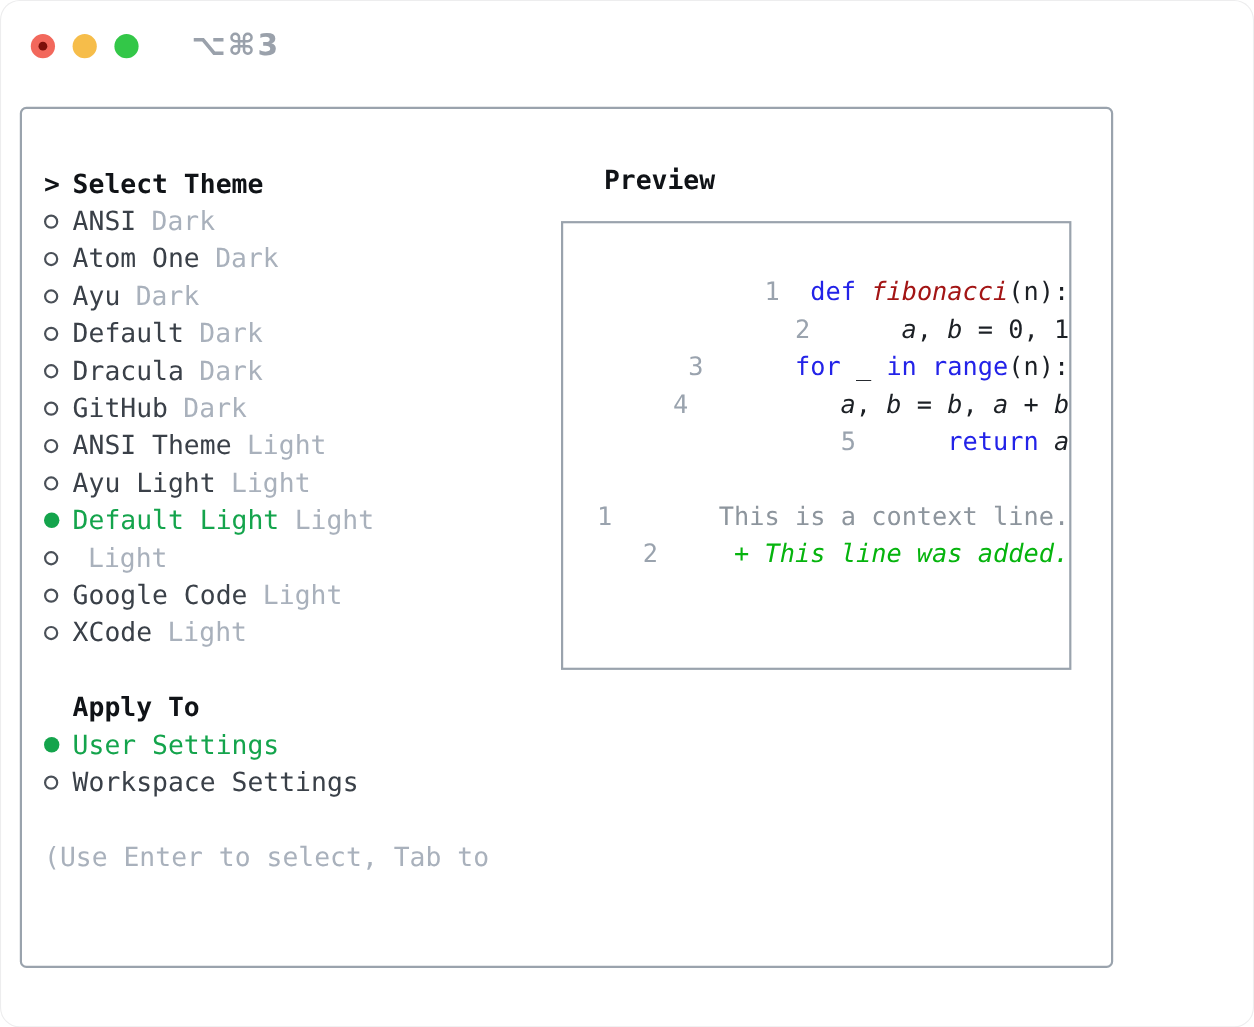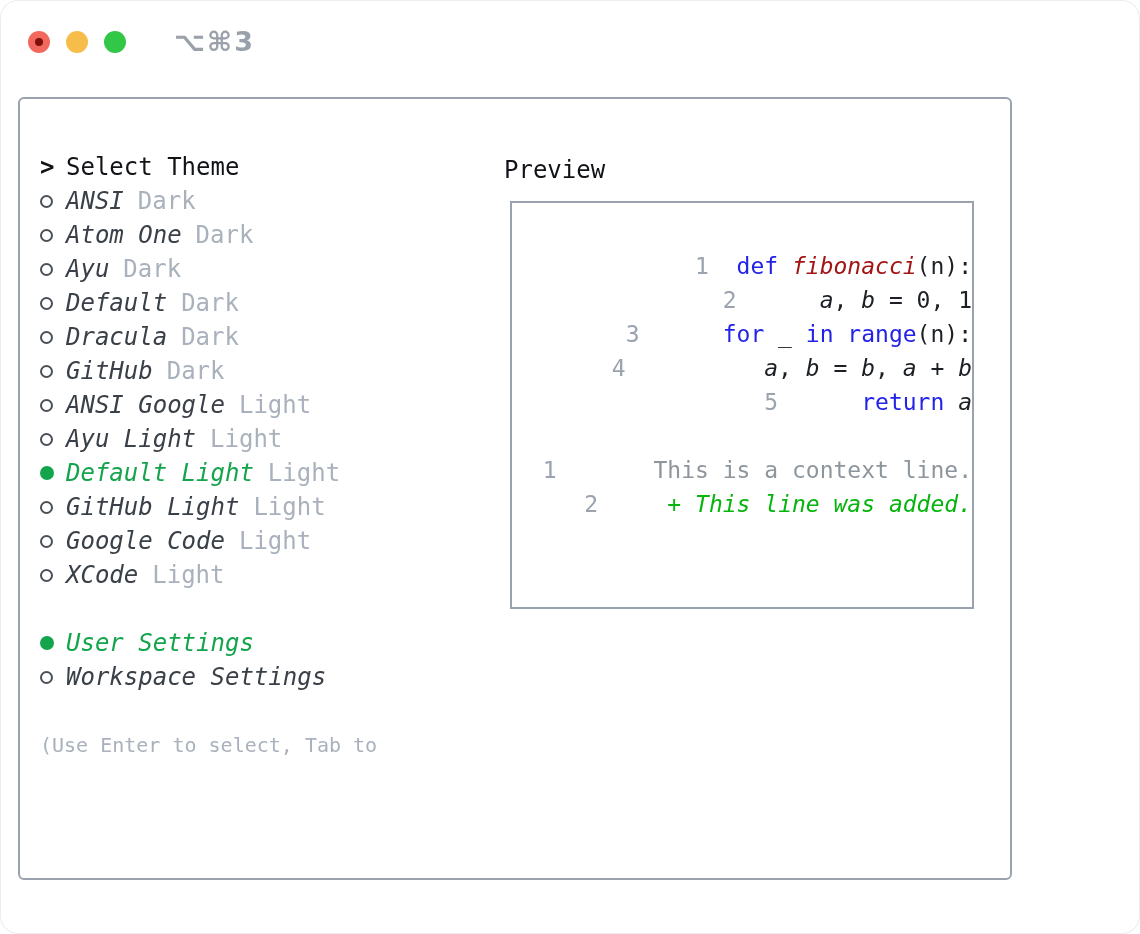--- a/index.html
+++ b/index.html
@@ -36,28 +36,28 @@
     border:2px solid var(--border);border-radius:6px;background:#fff;
     display:flex;padding:51px 0 0 20px;
   }
   .left-col{width:464px;flex:0 0 464px;}
   .right-col{flex:1;}
   .row{height:34px;display:flex;align-items:center;font-size:24px;color:var(--item);white-space:pre;}
   .marker-box{width:26px;flex:0 0 26px;display:flex;align-items:center;}
   .radio{width:13px;height:13px;box-sizing:border-box;border:2px solid #4a5058;border-radius:50%;}
   .radio.sel{width:14px;height:14px;border:none;background:var(--green);}
   .cursor{font-weight:bold;color:var(--header);font-size:24px;}
-  .hdr{font-weight:normal;color:var(--header);font-size:24px;}
-  .opt-name{color:var(--item);font-style:italic;}
+  .hdr{font-weight:bold;color:var(--header);font-size:24px;}
+  .opt-name{color:var(--item);}
   .opt-name.sel-text{color:var(--green);}
   .opt-tag{color:var(--muted);margin-left:14px;}
   .spacer34{height:34px;}
-  .hint{font-size:20px;line-height:34px;color:var(--muted);white-space:pre;}
+  .hint{font-size:24px;line-height:34px;color:var(--muted);white-space:pre;}
   
-  .preview-title-row{height:34px;display:flex;align-items:flex-end;}
+  .preview-title-row{height:34px;display:flex;align-items:flex-start;margin-left:45px;}
   .preview-box{
     margin-top:17px;margin-left:6px;width:464px;height:408px;box-sizing:border-box;
     border:2px solid var(--border);background:#fff;
     padding:46px 0 0 4px;overflow:hidden;text-align:right;
   }
   .pline{height:34px;white-space:pre;font-size:23px;line-height:34px;color:var(--code);}
   .s-ln{color:var(--ln);}
   .s-pl{color:var(--code);}
   .s-kw{color:var(--kw);}
   .s-fn{color:var(--fn);font-style:italic;}
@@ -86,30 +86,34 @@
         <span class="hdr">Select Theme</span>
       </div>
 
       <div id="theme-list">
           <div class="row"><span class="marker-box"><span class="radio"></span></span><span class="opt-name">ANSI</span><span class="opt-tag">Dark</span></div>
           <div class="row"><span class="marker-box"><span class="radio"></span></span><span class="opt-name">Atom One</span><span class="opt-tag">Dark</span></div>
           <div class="row"><span class="marker-box"><span class="radio"></span></span><span class="opt-name">Ayu</span><span class="opt-tag">Dark</span></div>
           <div class="row"><span class="marker-box"><span class="radio"></span></span><span class="opt-name">Default</span><span class="opt-tag">Dark</span></div>
           <div class="row"><span class="marker-box"><span class="radio"></span></span><span class="opt-name">Dracula</span><span class="opt-tag">Dark</span></div>
           <div class="row"><span class="marker-box"><span class="radio"></span></span><span class="opt-name">GitHub</span><span class="opt-tag">Dark</span></div>
-          <div class="row"><span class="marker-box"><span class="radio"></span></span><span class="opt-name">ANSI Google</span><span class="opt-tag">Light</span></div>
+          <div class="row"><span class="marker-box"><span class="radio"></span></span><span class="opt-name">ANSI Theme</span><span class="opt-tag">Light</span></div>
           <div class="row"><span class="marker-box"><span class="radio"></span></span><span class="opt-name">Ayu Light</span><span class="opt-tag">Light</span></div>
           <div class="row"><span class="marker-box"><span class="radio sel"></span></span><span class="opt-name sel-text">Default Light</span><span class="opt-tag">Light</span></div>
-          <div class="row"><span class="marker-box"><span class="radio"></span></span><span class="opt-name">GitHub Light</span><span class="opt-tag">Light</span></div>
+          <div class="row"><span class="marker-box"><span class="radio"></span></span><span class="opt-tag">Light</span></div>
           <div class="row"><span class="marker-box"><span class="radio"></span></span><span class="opt-name">Google Code</span><span class="opt-tag">Light</span></div>
           <div class="row"><span class="marker-box"><span class="radio"></span></span><span class="opt-name">XCode</span><span class="opt-tag">Light</span></div>
         </div>
 
       <div class="spacer34"></div>
 
+      <div class="row">
+        <span class="marker-box"></span>
+        <span class="hdr">Apply To</span>
+      </div>
 
       <div id="apply-list">
           <div class="row"><span class="marker-box"><span class="radio sel"></span></span><span class="opt-name sel-text">User Settings</span></div>
           <div class="row"><span class="marker-box"><span class="radio"></span></span><span class="opt-name">Workspace Settings</span></div>
         </div>
 
       <div class="spacer34"></div>
 
       <div class="hint">(Use Enter to select, Tab to</div>
     </div>

